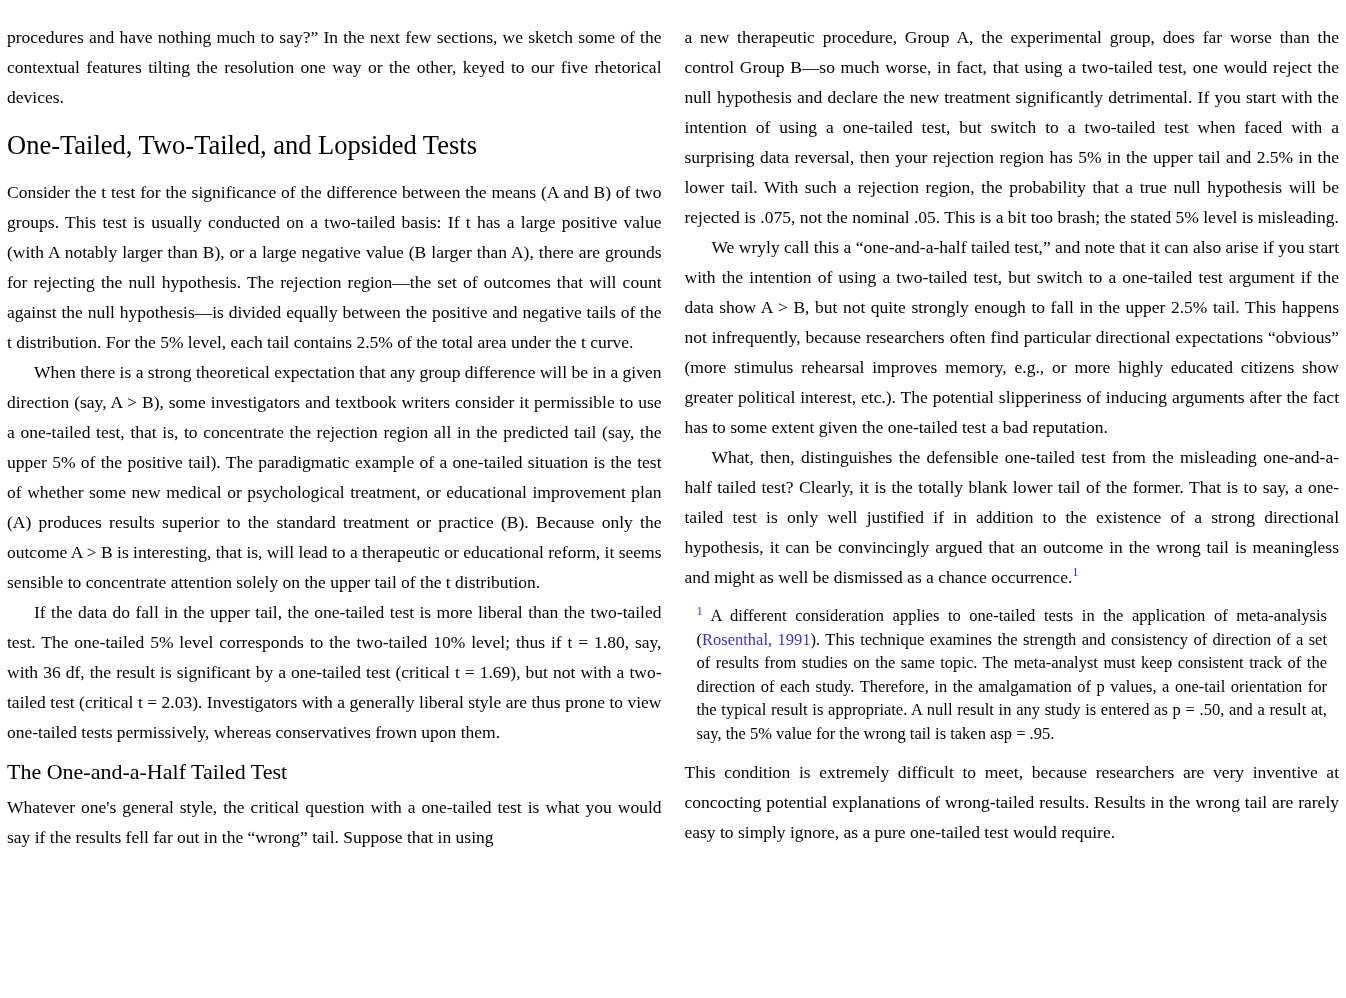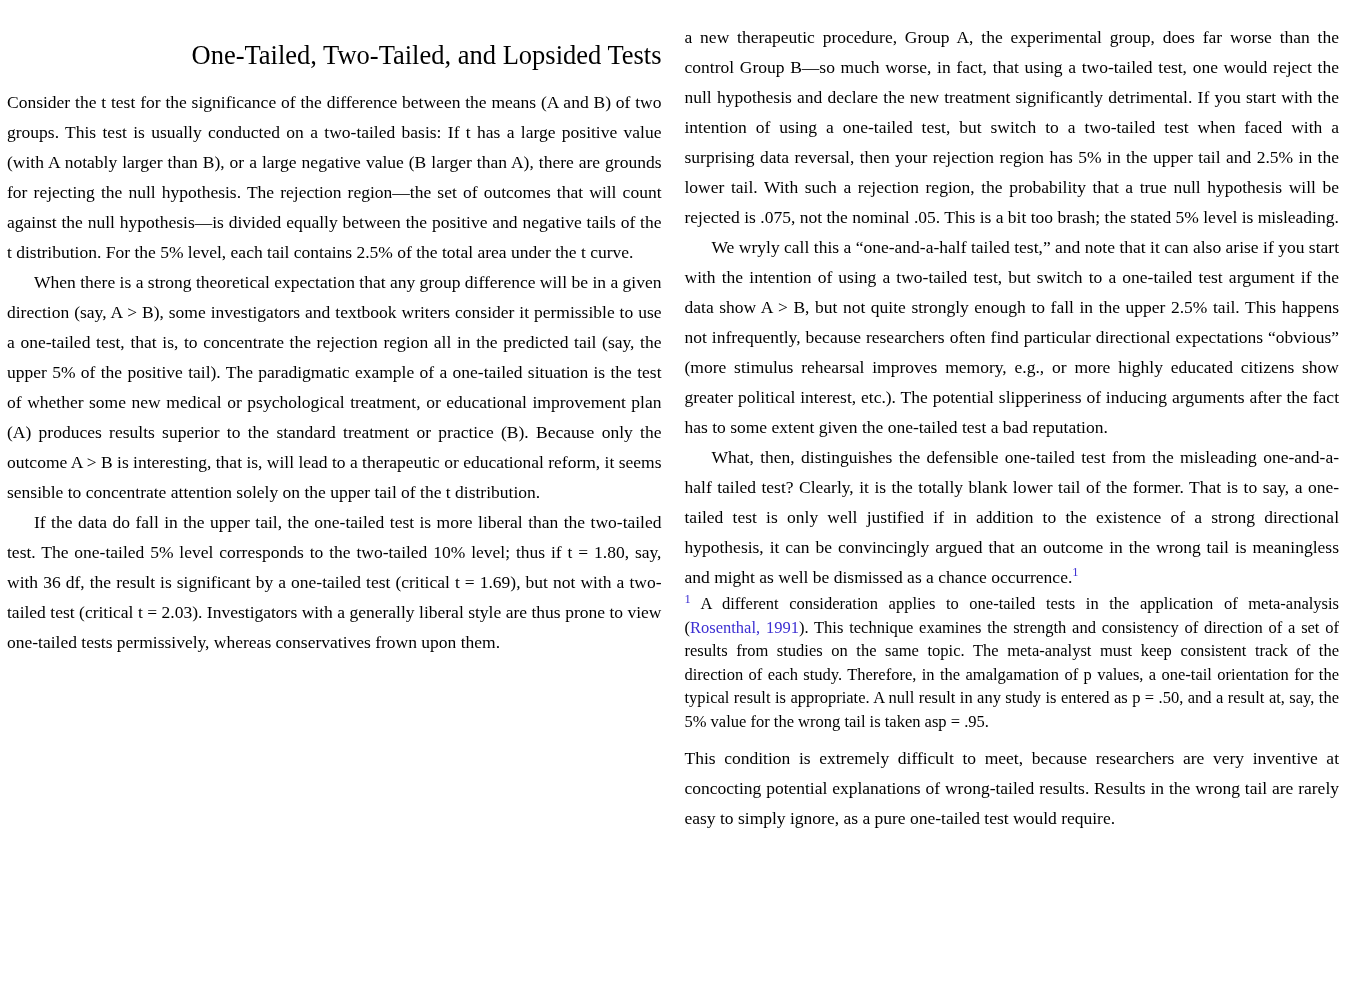--- a/index.html
+++ b/index.html
@@ -23,59 +23,62 @@
     margin: 0;
     font-size: 17.5px;
     line-height: 30px;
     text-align: justify;
     text-justify: inter-word;
   }
   .indent { text-indent: 27px; }
   .heading-main {
     font-size: 26.5px;
     font-weight: normal;
-    text-align: right;
+    text-align: left;
     line-height: 36px;
     margin: 15px 0 14px 0;
   }
   .heading-sub {
     font-size: 22px;
     font-weight: normal;
     text-align: left;
     line-height: 31px;
     margin: 9px 0 5px 0;
   }
   .footnote {
-    margin: 0;
+    margin: 12px;
     font-size: 16.5px;
     line-height: 23.5px;
     text-align: justify;
     text-justify: inter-word;
   }
   .after-footnote { margin-top: 10px; }
   .it { }
   .lnk { color: var(--link-color, #3c2fd2); cursor: pointer; }
   sup { font-size: 12.5px; line-height: 0; vertical-align: super; }
 </style>
 </head>
 <body>
 
 <div class="page">
 
   <div class="col">
+    <p class="para"><span>procedures and have nothing much to say?” In the next few sections, we sketch some of the contextual features tilting the resolution one way or the other, keyed to our five rhetorical devices.</span></p>
 
     <h1 class="heading-main">One-Tailed, Two-Tailed, and Lopsided Tests</h1>
 
     <p class="para"><span>Consider the </span><span class="it">t</span><span> test for the significance of the difference between the means (A and B) of two groups. This test is usually conducted on a two-tailed basis: If </span><span class="it">t</span><span> has a large positive value (with A notably larger than B), or a large negative value (B larger than A), there are grounds for rejecting the null hypothesis. The rejection region—the set of outcomes that will count against the null hypothesis—is divided equally between the positive and negative tails of the </span><span class="it">t</span><span> distribution. For the 5% level, each tail contains 2.5% of the total area under the </span><span class="it">t</span><span> curve.</span></p>
 
     <p class="para indent"><span>When there is a strong theoretical expectation that any group difference will be in a given direction (say, A &gt; B), some investigators and textbook writers consider it permissible to use a one-tailed test, that is, to concentrate the rejection region all in the predicted tail (say, the upper 5% of the positive tail). The paradigmatic example of a one-tailed situation is the test of whether some new medical or psychological treatment, or educational improvement plan (A) produces results superior to the standard treatment or practice (B). Because only the outcome A &gt; B is interesting, that is, will lead to a therapeutic or educational reform, it seems sensible to concentrate attention solely on the upper tail of the </span><span class="it">t</span><span> distribution.</span></p>
 
     <p class="para indent"><span>If the data do fall in the upper tail, the one-tailed test is more liberal than the two-tailed test. The one-tailed 5% level corresponds to the two-tailed 10% level; thus if </span><span class="it">t</span><span> = 1.80, say, with 36 </span><span class="it">df</span><span>, the result is significant by a one-tailed test (critical </span><span class="it">t</span><span> = 1.69), but not with a two-tailed test (critical </span><span class="it">t</span><span> = 2.03). Investigators with a generally liberal style are thus prone to view one-tailed tests permissively, whereas conservatives frown upon them.</span></p>
 
+    <h2 class="heading-sub">The One-and-a-Half Tailed Test</h2>
 
+    <p class="para"><span>Whatever one's general style, the critical question with a one-tailed test is what you would say if the results fell far out in the “wrong” tail. Suppose that in using</span></p>
   </div>
 
   <div class="col">
     <p class="para"><span>a new therapeutic procedure, Group A, the experimental group, does far </span><span class="it">worse</span><span> than the control Group B—so much worse, in fact, that using a two-tailed test, one would reject the null hypothesis and declare the new treatment significantly detrimental. If you start with the intention of using a one-tailed test, but switch to a two-tailed test when faced with a surprising data reversal, then your rejection region has 5% in the upper tail and 2.5% in the lower tail. With such a rejection region, the probability that a true null hypothesis will be rejected is .075, not the nominal .05. This is a bit too brash; the stated 5% level is misleading.</span></p>
 
     <p class="para indent"><span>We wryly call this a “one-and-a-half tailed test,” and note that it can also arise if you start with the intention of using a two-tailed test, but switch to a one-tailed test argument if the data show A &gt; B, but not quite strongly enough to fall in the upper 2.5% tail. This happens not infrequently, because researchers often find particular directional expectations “obvious” (more stimulus rehearsal improves memory, e.g., or more highly educated citizens show greater political interest, etc.). The potential slipperiness of inducing arguments after the fact has to some extent given the one-tailed test a bad reputation.</span></p>
 
     <p class="para indent"><span>What, then, distinguishes the defensible one-tailed test from the misleading one-and-a-half tailed test? Clearly, it is the totally blank lower tail of the former. That is to say, a one-tailed test is only well justified if in addition to the existence of a strong directional hypothesis, it can be convincingly argued that an outcome in the wrong tail is meaningless and might as well be dismissed as a chance occurrence.</span><sup class="lnk">1</sup></p>
 
     <p class="footnote"><sup class="lnk">1</sup><span> A different consideration applies to one-tailed tests in the application of meta-analysis (</span><span class="lnk">Rosenthal, 1991</span><span>). This technique examines the strength and consistency of direction of a set of results from studies on the same topic. The meta-analyst must keep consistent track of the direction of each study. Therefore, in the amalgamation of </span><span class="it">p</span><span> values, a one-tail orientation for the typical result is appropriate. A null result in any study is entered as </span><span class="it">p</span><span> = .50, and a result at, say, the 5% value for the wrong tail is taken asp = .95.</span></p>

